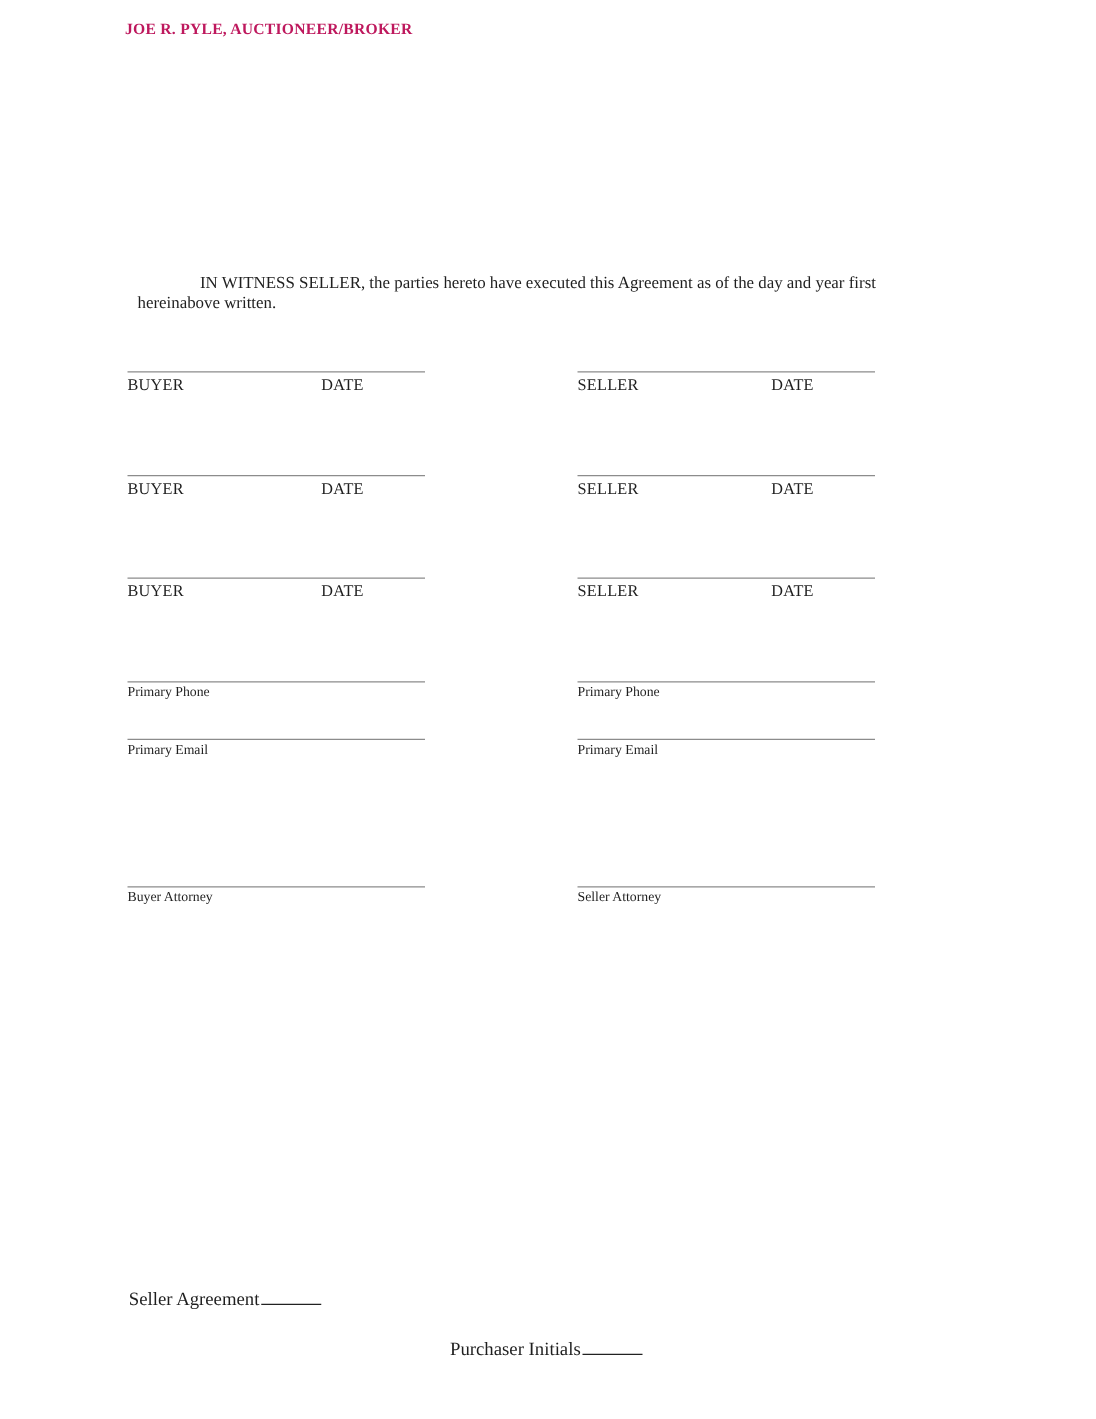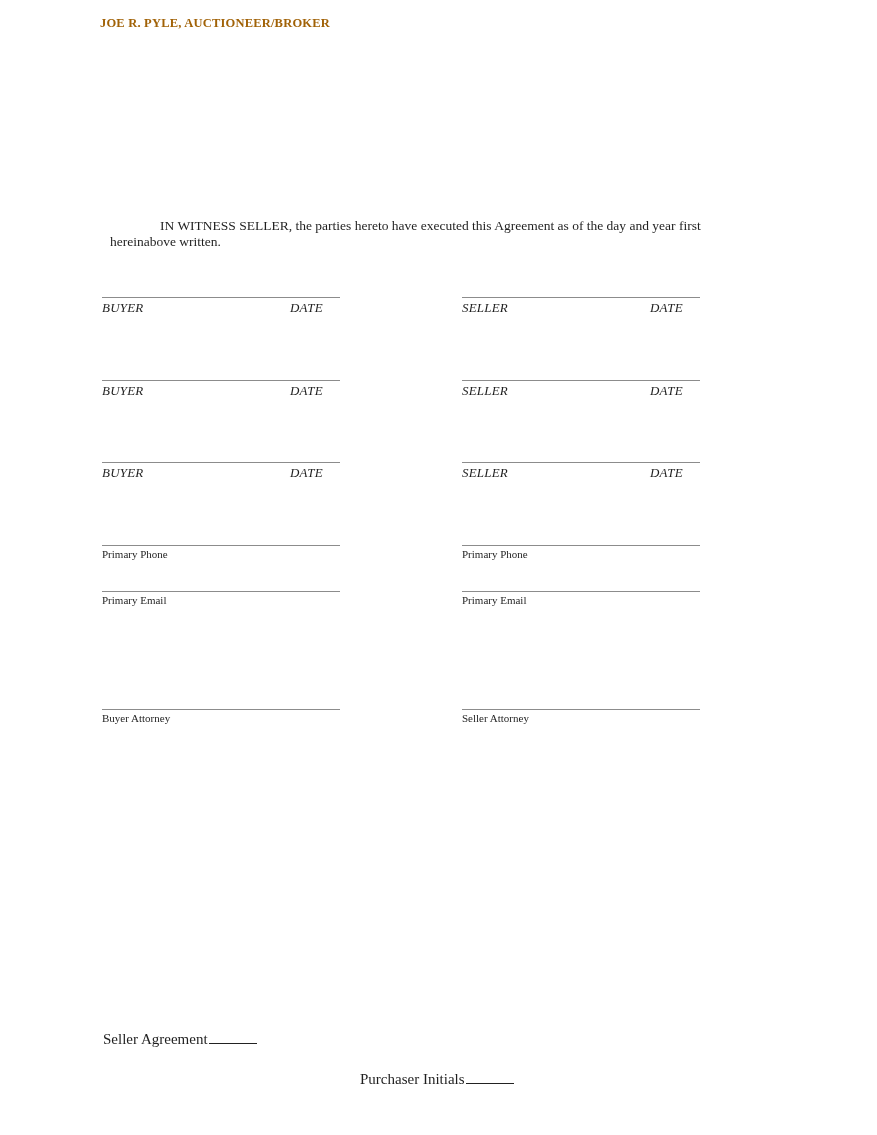--- a/index.html
+++ b/index.html
@@ -7,42 +7,42 @@
     position:relative;
     width:877px;height:1135px;
     background:#ffffff;
     font-family:"Liberation Serif","DejaVu Serif",serif;
     color:#1f1f1f;
     overflow:hidden;
   }
   .header{
     position:absolute;left:100px;top:16px;
     font-size:12.5px;font-weight:bold;letter-spacing:.2px;
-    color:#a16207;
+    color:#be185d;
   }
   .witness{
     position:absolute;left:110px;top:218px;
     width:652px;margin:0;
     font-size:13.5px;line-height:15.8px;
     text-indent:50px;
   }
   .field-block{
     position:absolute;width:238px;
   }
   .field-block.col-left{left:102px;}
   .field-block.col-right{left:462px;}
   .rule{
     height:0;border-top:1.5px solid #8c8c8c;
   }
   .labels{
     position:relative;padding-top:2px;
-    font-size:13px;letter-spacing:.2px;font-style:italic;
+    font-size:13px;letter-spacing:.2px;
   }
   .labels .date{
-    position:absolute;left:155px;top:2px;margin-left:33px;
+    position:absolute;left:155px;top:2px;
   }
   .contact-label{
     padding-top:2px;font-size:11px;
   }
   .row1{top:297px;} .row2{top:380px;} .row3{top:462px;}
   .row-phone{top:545px;} .row-email{top:591px;} .row-attorney{top:709px;}
   .footer-item{
     position:absolute;top:1029px;
     font-size:15px;white-space:nowrap;
   }

